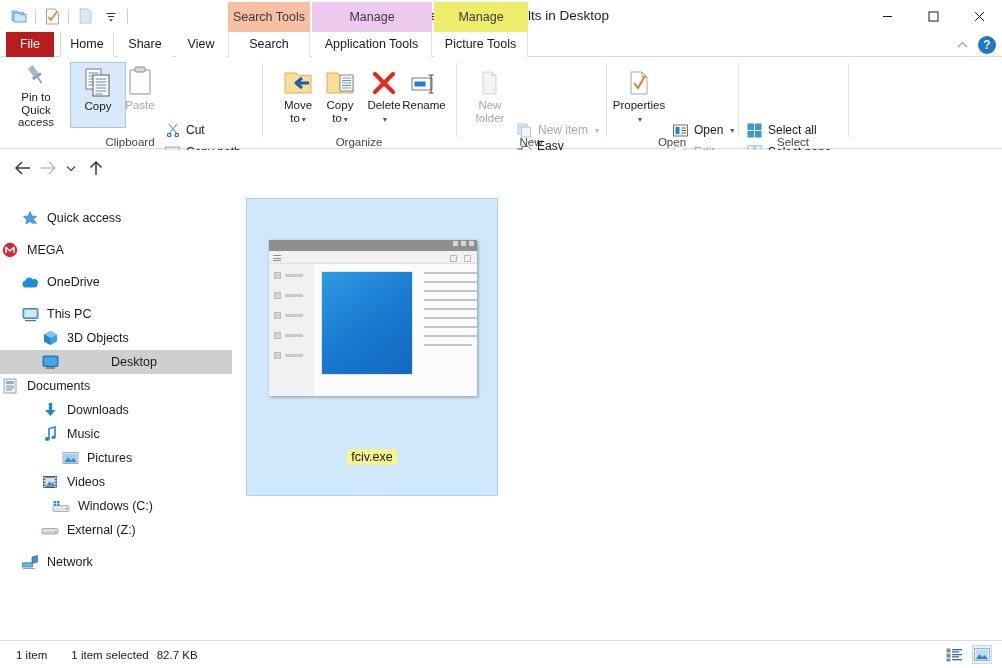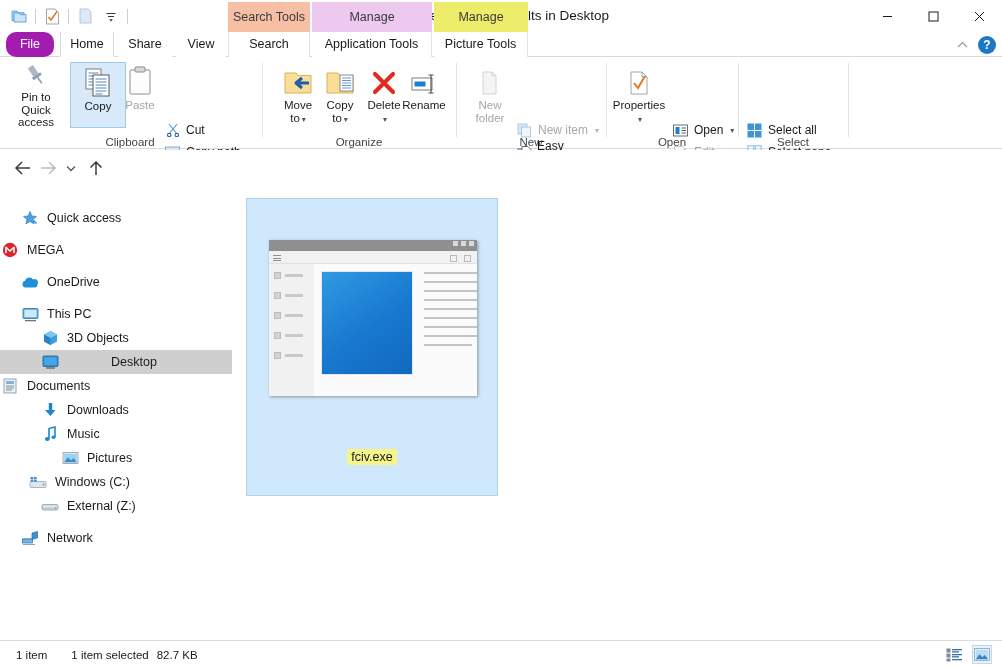--- a/index.html
+++ b/index.html
@@ -50,21 +50,21 @@
   
   .tabstrip {
     position:absolute; left:0; top:32px; width:1002px; height:25px;
     background:#ffffff; border-bottom:1px solid #d9d9d9;
   }
   .tab {
     position:absolute; top:0; height:25px; line-height:25px;
     text-align:center; font-size:12.5px; color:#1a1a1a;
     background:#ffffff;
   }
-  .tab.file { left:6px; width:48px; background:#a21caf; color:#fff;border-radius:10px; }
+  .tab.file { left:6px; width:48px; background:#b91c1c; color:#fff; }
   .tab.active { border-left:1px solid #d9d9d9; border-right:1px solid #d9d9d9; border-bottom:1px solid #fff; background:#fff; }
   #tab-home { left:60px; width:54px; }
   #tab-share { left:118px; width:54px; }
   #tab-view { left:176px; width:50px; }
   #tab-search { left:228px; width:82px; border-left:1px solid #e2e2e2; border-right:1px solid #e2e2e2;}
   #tab-apptools { left:312px; width:120px; border-right:1px solid #e2e2e2;}
   #tab-pictools { left:434px; width:94px; border-right:1px solid #e2e2e2;}
 
   .ribbon-right { position:absolute; right:6px; top:34px; display:flex; align-items:center; gap:6px; height:22px;}
   .collapse-ico { width:20px; height:20px; display:flex; align-items:center; justify-content:center; color:#888; }
@@ -715,22 +715,42 @@
       <span class="nic">
         <svg width="17" height="14" viewBox="0 0 17 14">
           <rect x="1" y="1.5" width="15" height="11" fill="#eaeff4" stroke="#96a5b3" stroke-width=".9"></rect>
           <rect x="2.2" y="2.7" width="12.6" height="8.6" fill="#9ed0ef"></rect>
           <path d="M2.2 11.3 L6 6.5 L9 9.6 L11.5 7 L14.8 11.3 z" fill="#3a8dc9"></path>
         </svg>
       </span>
       <span>Pictures</span>
     </div>
 
-
-    <div class="nav-item" style="padding-left:28px;">
+    <div class="nav-item" style="padding-left:40px;">
+      <span class="nic">
+        <svg width="16" height="14" viewBox="0 0 16 14">
+          <rect x="1" y="1" width="14" height="12" fill="#4a5b6b"></rect>
+          <rect x="3.2" y="2.6" width="9.6" height="8.8" fill="#cfe3f2"></rect>
+          <g fill="#eceff2">
+              <rect x="1.5" y="2" width="1.4" height="1.6"></rect>
+              <rect x="1.5" y="5" width="1.4" height="1.6"></rect>
+              <rect x="1.5" y="8" width="1.4" height="1.6"></rect>
+              <rect x="1.5" y="11" width="1.4" height="1.4"></rect>
+              <rect x="13.1" y="2" width="1.4" height="1.6"></rect>
+              <rect x="13.1" y="5" width="1.4" height="1.6"></rect>
+              <rect x="13.1" y="8" width="1.4" height="1.6"></rect>
+              <rect x="13.1" y="11" width="1.4" height="1.4"></rect>
+            </g>
+          <path d="M4.5 10.8 L7.5 6.2 L9.6 8.8 L11 7 L12.4 10.8 z" fill="#3c85bf"></path>
+        </svg>
+      </span>
+      <span>Videos</span>
+    </div>
+
+    <div class="nav-item" style="padding-left:51px;">
       <span class="nic">
         <svg width="18" height="13" viewBox="0 0 18 13">
           <rect x="1" y="5.5" width="16" height="6" rx="1" fill="#dfe5ea" stroke="#9aa7b2" stroke-width=".8"></rect>
           <g fill="#3a8ad0">
               <rect x="1.6" y="1" width="2.6" height="2.1"></rect>
               <rect x="5" y="1" width="2.6" height="2.1"></rect>
               <rect x="1.6" y="3.6" width="2.6" height="2.1"></rect>
               <rect x="5" y="3.6" width="2.6" height="2.1"></rect>
             </g>
           <circle cx="14.6" cy="8.5" r=".9" fill="#7d8c98"></circle>

